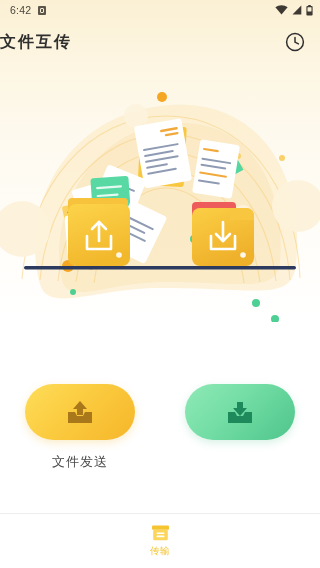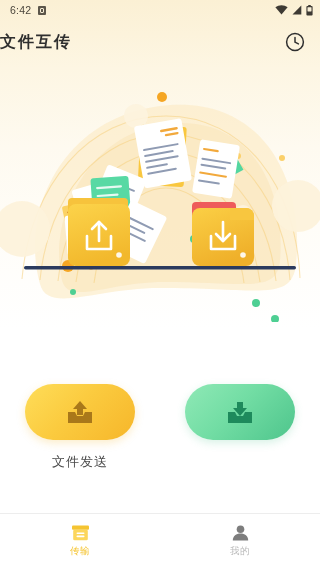--- a/index.html
+++ b/index.html
@@ -400,27 +400,18 @@
           <rect x="5.5" y="8.5" width="8" height="1.6" rx="0.8" fill="#ffffff"></rect>
           <rect x="5.5" y="11.6" width="8" height="1.6" rx="0.8" fill="#ffffff"></rect>
         </svg>
       </span>
       <span class="nav-label">传输</span>
     </div>
 
 
 
 
-    <div class="nav-item">
-      <span class="nav-icon">
-        <svg width="19" height="18" viewBox="0 0 19 18">
-          <circle cx="9.5" cy="5.2" r="3.8" fill="#7d7d7d"></circle>
-          <path d="M1.8 16.6 C1.8 11.9 5.3 9.6 9.5 9.6 C13.7 9.6 17.2 11.9 17.2 16.6 Z" fill="#7d7d7d"></path>
-        </svg>
-      </span>
-      <span class="nav-label">我的</span>
-    </div>
 
   </div>
 
   <div class="nav-bottom-strip"></div>
 
 </div>
 
 </body></html>

